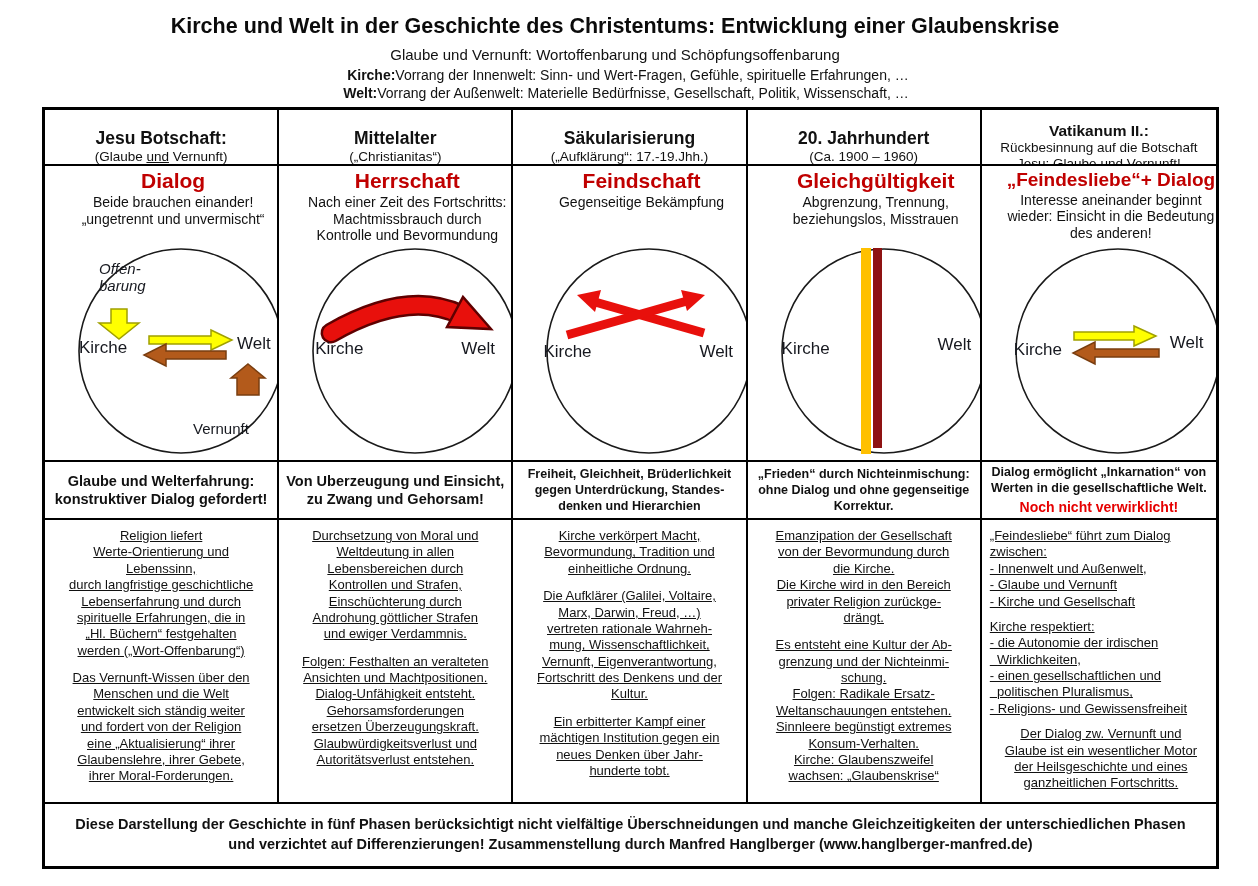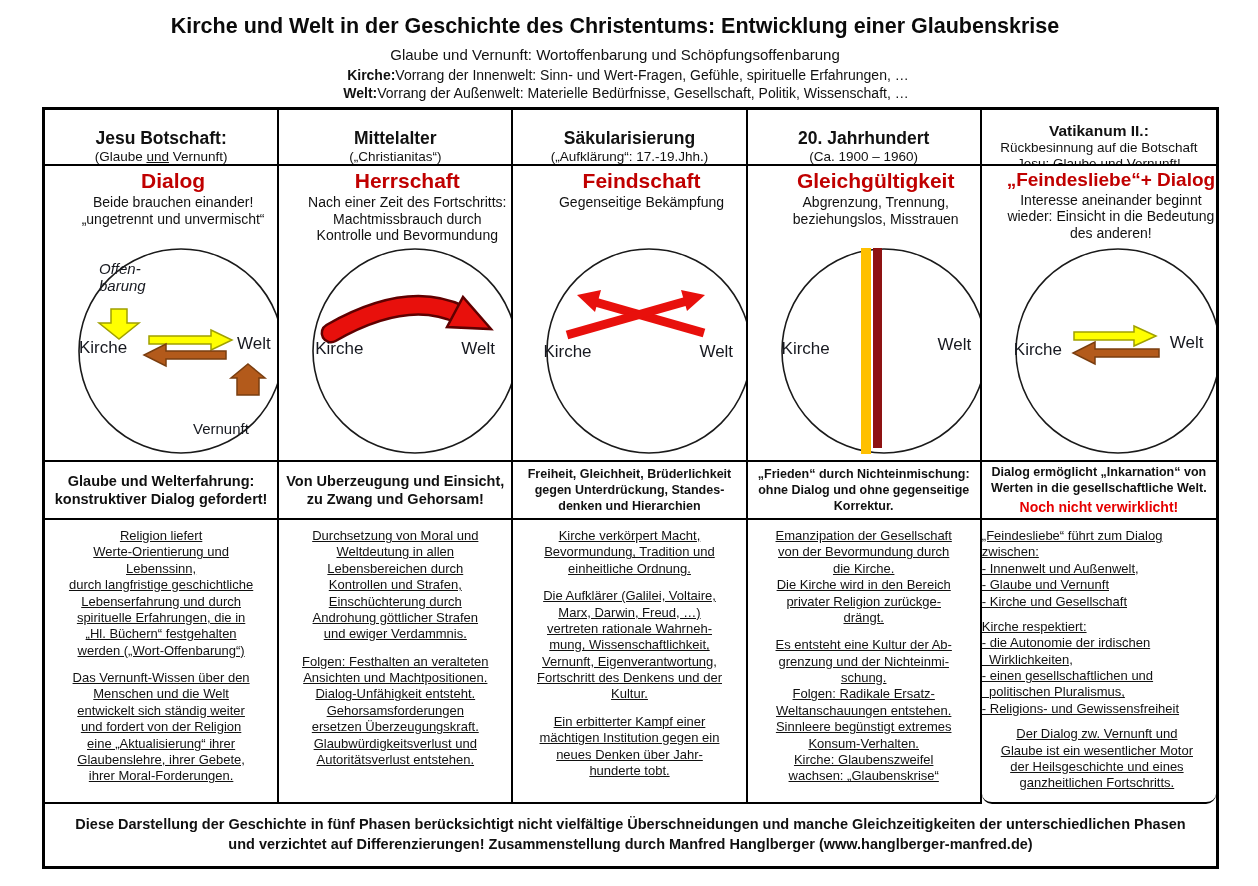--- a/index.html
+++ b/index.html
@@ -41,21 +41,21 @@
   .dlabel{position:absolute;font-size:17px;color:#16181f;white-space:pre-line;line-height:1.12;}
   .dlabel.sm{font-size:15px;}
 
   .sumcell{display:flex;flex-direction:column;justify-content:center;font-weight:bold;
            font-size:14.5px;line-height:1.25;white-space:pre-line;padding:2px 2px;}
   .sumcell.sm{font-size:12.5px;line-height:1.3;}
   .rednote{color:#e60000;font-size:14px;margin-top:1px;}
 
   .bodycell{font-size:13px;line-height:1.26;padding:8px 4px 0 4px;}
   .bodycell .para{white-space:pre-line;margin-bottom:11px;text-decoration:underline;}
-  .bodycell.leftal{text-align:left;padding-left:0;border-radius:10px;}
+  .bodycell.leftal{text-align:left;padding-left:8px;}
   .bodycell.leftal .para{white-space:pre-wrap;margin-bottom:9px;}
   .bodycell .para.centered{text-align:center;margin-bottom:4px;}
 
   .footcell{grid-column:1 / -1;border-right:none;border-bottom:none;
             display:flex;align-items:center;justify-content:center;
             font-weight:bold;font-size:14.5px;line-height:1.35;white-space:pre-line;}
 </style>
 </head>
 <body>
 

